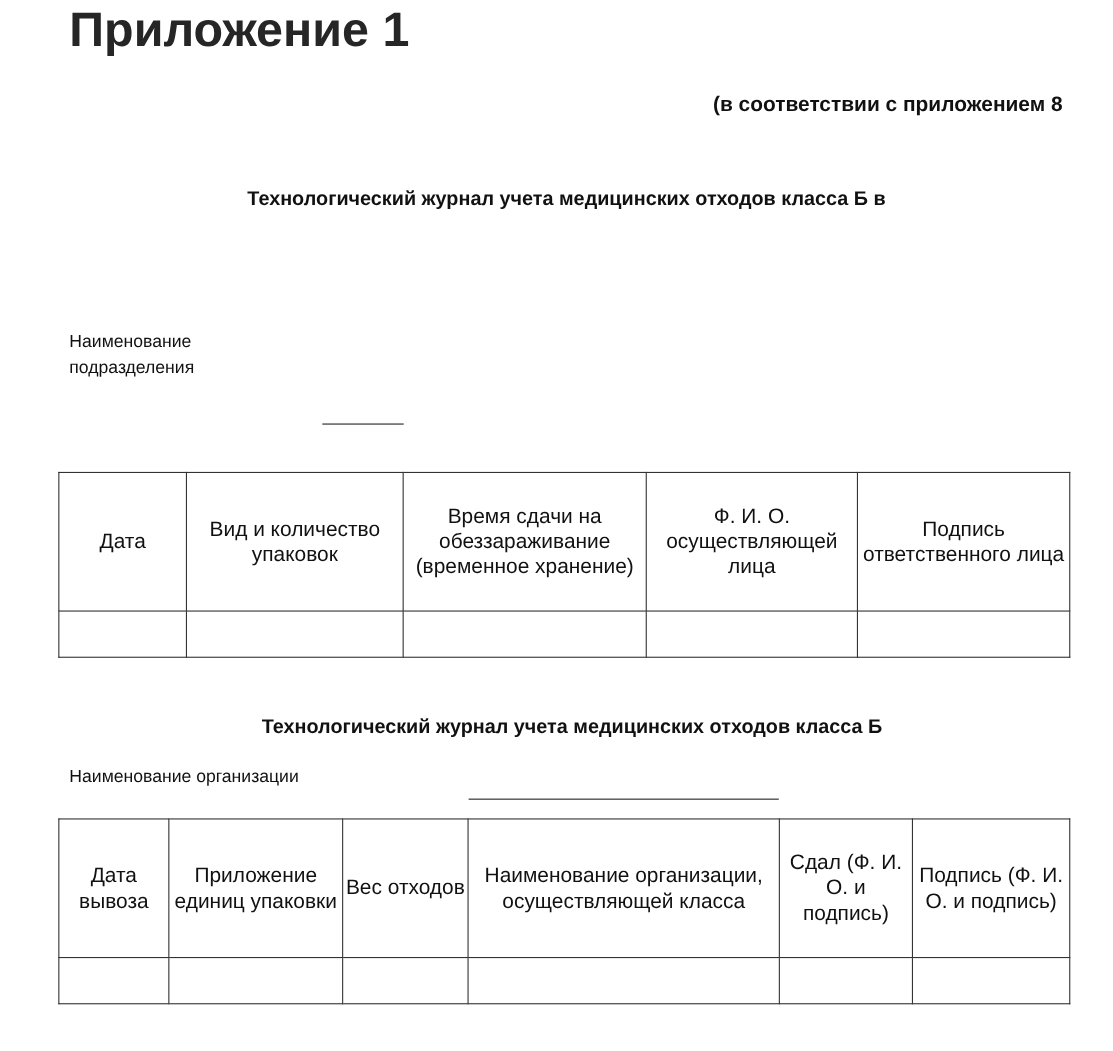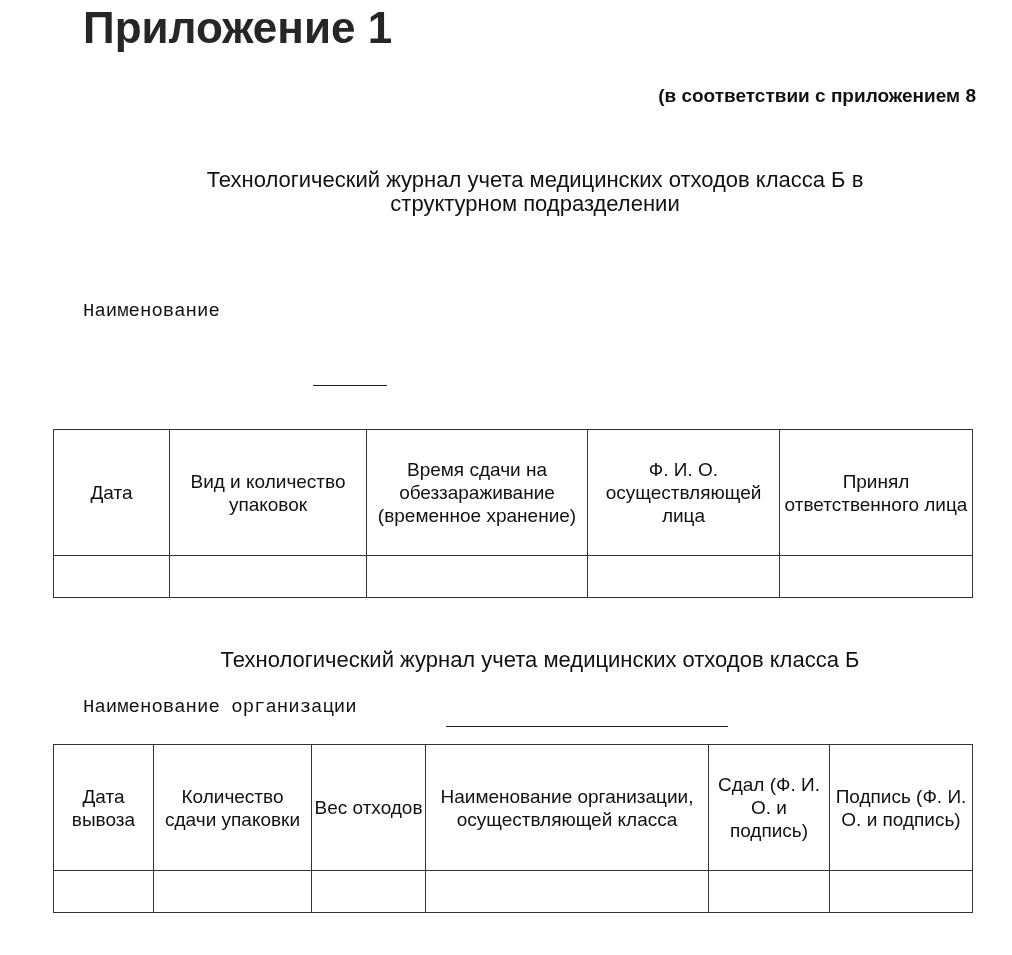--- a/index.html
+++ b/index.html
@@ -1,24 +1,24 @@
 <!DOCTYPE html>
 <html><head>
 <meta charset="utf-8">
 <style>
   html, body { margin: 0; padding: 0; background: #ffffff; }
   body { width: 1012px; height: 955px; position: relative; overflow: hidden;
          font-family: "Liberation Sans", sans-serif; color: #1a1a1a; }
-  .abs { position: absolute; margin-left: 20px; }
+  .abs { position: absolute; }
   #title { left: 63px; top: 2px; font-size: 44px; font-weight: bold; color: #262626; line-height: 52px; }
-  #ref { right: 36px; top: 84px; width: 500px; text-align: right; font-size: 19px; font-weight: bold; line-height: 23px; color: #111; }
-  .heading { font-size: 22px; font-weight: normal; text-align: center; line-height: 24px; color: #111; }
+  #ref { right: 46px; top: 84px; width: 500px; text-align: right; font-size: 19px; font-weight: bold; line-height: 23px; color: #111; }
+  .heading { font-size: 18px; font-weight: bold; text-align: center; line-height: 24px; color: #111; }
   #h1 { left: 100px; top: 168px; width: 830px; }
   #h2 { left: 60px; top: 648px; width: 920px; }
-  .label { font-size: 19px; line-height: 24px; color: #111; font-family: Liberation Mono, monospace; }
+  .label { font-size: 16px; line-height: 24px; color: #111; }
   #lbl1 { left: 63px; top: 299px; width: 220px; }
   #line1 { left: 293px; top: 385px; width: 74px; border-top: 1px solid #222; height: 0; }
   #lbl2 { left: 63px; top: 695px; }
   #line2 { left: 426px; top: 726px; width: 282px; border-top: 1px solid #222; height: 0; }
   table { position: absolute; border-collapse: collapse; table-layout: fixed; }
   td, th { border: 1px solid #333; font-weight: normal; font-size: 19px; line-height: 23px;
            text-align: center; vertical-align: middle; padding: 0 2px; color: #111; }
   #t1 { left: 53px; top: 429px; width: 919px; }
   #t1 .hdr { height: 126px; }
   #t1 .row { height: 42px; }
@@ -30,43 +30,43 @@
 <body>
 
 <div id="title" class="abs">Приложение 1</div>
 
 <div id="ref" class="abs">
   <div>(в соответствии с приложением 8</div>
 </div>
 
 <div id="h1" class="abs heading">
   <div>Технологический журнал учета медицинских отходов класса Б в</div>
-  <div>структурном подразделении</div>
 </div>
 
 <div id="lbl1" class="abs label">
   <div>Наименование</div>
+  <div>подразделения</div>
 </div>
 <div id="line1" class="abs"></div>
 
 <table id="t1">
   <colgroup>
     <col style="width:116px">
       <col style="width:197px">
       <col style="width:221px">
       <col style="width:192px">
       <col style="width:193px">
   </colgroup>
   <tbody>
       <tr class="hdr">
     <th>Дата</th>
     <th>Вид и количество упаковок</th>
     <th>Время сдачи на обеззараживание (временное хранение)</th>
     <th>Ф. И. О. осуществляющей лица</th>
-    <th>Принял ответственного лица</th>
+    <th>Подпись ответственного лица</th>
   </tr>
   <tr class="row">
     <td></td>
     <td></td>
     <td></td>
     <td></td>
     <td></td>
   </tr>
 </tbody>
   </table>
@@ -81,21 +81,21 @@
     <col style="width:100px">
       <col style="width:158px">
       <col style="width:114px">
       <col style="width:283px">
       <col style="width:121px">
       <col style="width:143px">
   </colgroup>
   <tbody>
       <tr class="hdr">
     <th>Дата вывоза</th>
-    <th>Количество сдачи упаковки</th>
+    <th>Приложение единиц упаковки</th>
     <th>Вес отходов</th>
     <th>Наименование организации, осуществляющей класса</th>
     <th>Сдал (Ф. И. О. и подпись)</th>
     <th>Подпись (Ф. И. О. и подпись)</th>
   </tr>
   <tr class="row">
     <td></td>
     <td></td>
     <td></td>
     <td></td>

